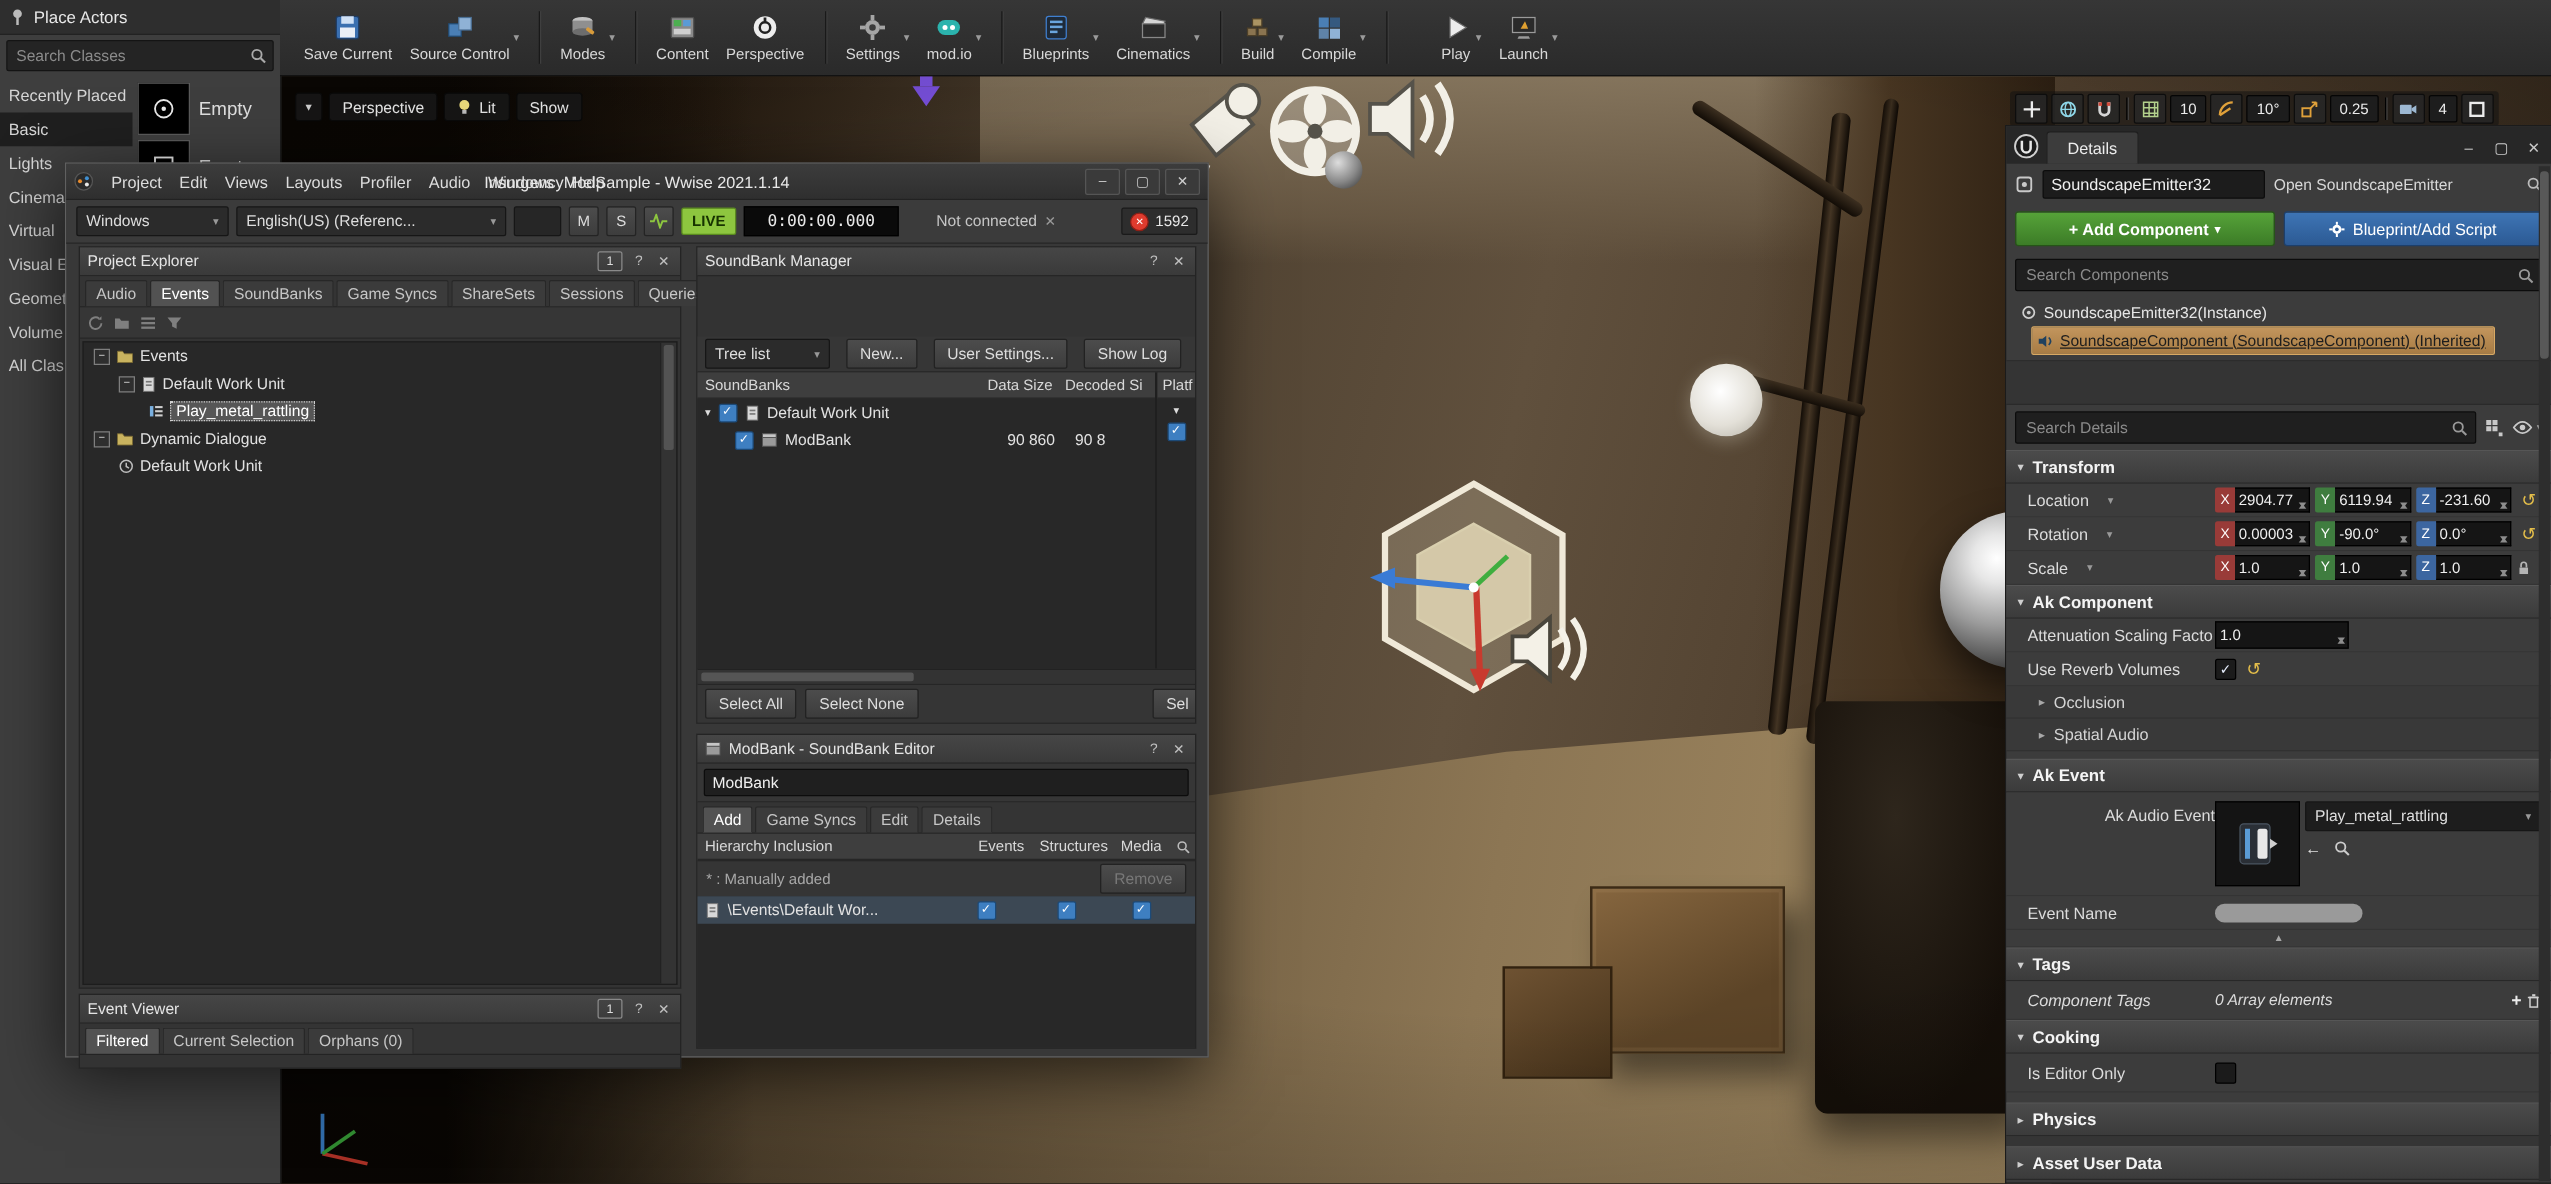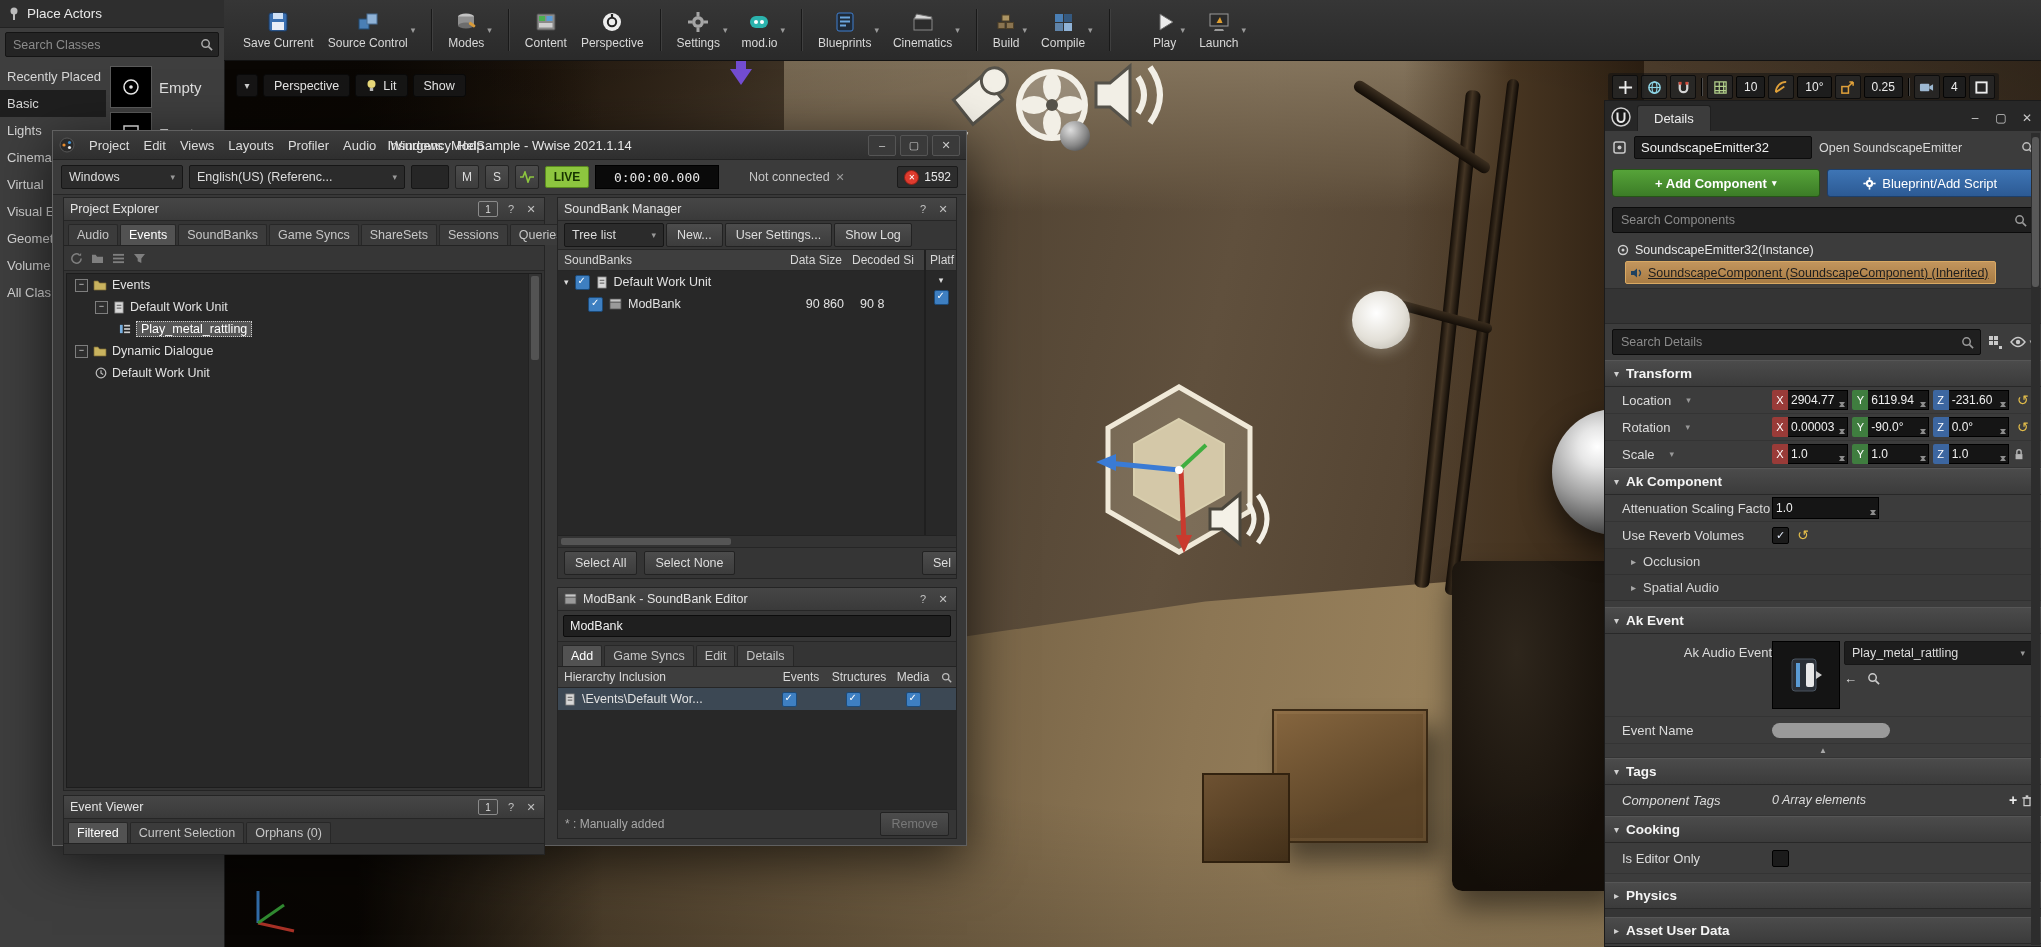--- a/index.html
+++ b/index.html
@@ -1023,21 +1023,21 @@
       </div>
     </div>
 
     <div class="wpanel" style="left:504px;top:66px;width:400px;height:382px;">
       <div class="phead">
         <span>SoundBank Manager</span>
         <span class="sp"></span>
         <span class="hglyph">?</span>
         <span class="hglyph">✕</span>
       </div>
-      <div class="wtoolrow" style="height:28px;gap:2px;">
+      <div class="wtoolrow" style="height:28px;gap:13px;margin-top:48px;">
         <div class="wcombo" style="width:84px;">
             <span style="flex:1;">Tree list</span>
             <span class="cr">▾</span>
           </div>
         <div class="wbtn">New...</div>
         <div class="wbtn">User Settings...</div>
         <div class="wbtn">Show Log</div>
       </div>
       <div style="display:flex;flex:1;min-height:0;">
         <div style="flex:1;display:flex;flex-direction:column;min-width:0;">
@@ -1120,20 +1120,24 @@
         <span style="width:54px;text-align:center;">Events</span>
         <span style="width:62px;text-align:center;">Structures</span>
         <span style="width:46px;text-align:center;">Media</span>
         <span style="width:20px;display:flex;justify-content:center;">
             <svg width="11" height="11" viewBox="0 0 14 14">
               <circle cx="6" cy="6" r="4" fill="none" stroke="#bbb" stroke-width="1.6"></circle>
               <line x1="9.2" y1="9.2" x2="13" y2="13" stroke="#bbb" stroke-width="1.8"></line>
             </svg>
           </span>
       </div>
+      <div style="height:28px;display:flex;align-items:center;padding:0 7px;background:#353535;border-top:1px solid #262626;">
+        <span style="font-size:12px;color:#a8a8a8;">* : Manually added</span>
+        <div class="wbtn" style="margin-left:auto;color:#787878;">Remove</div>
+      </div>
       <div style="flex:1;background:#282828;min-height:0;">
         <div class="trow" style="background:#3c4854;padding-left:6px;gap:6px;">
           <span>
               <svg width="12" height="13" viewBox="0 0 12 14">
                 <rect x="1.5" y="1" width="9" height="12" fill="#d8d8d8" stroke="#777" stroke-width=".8"></rect>
                 <rect x="3.5" y="4" width="5" height="1.4" fill="#777"></rect>
                 <rect x="3.5" y="7" width="5" height="1.4" fill="#777"></rect>
               </svg>
             </span>
           <span style="flex:1;white-space:nowrap;overflow:hidden;">\Events\Default Wor...</span>
@@ -1141,24 +1145,20 @@
               <span class="wwcheck"></span>
             </span>
           <span style="width:62px;display:flex;justify-content:center;">
               <span class="wwcheck"></span>
             </span>
           <span style="width:46px;display:flex;justify-content:center;margin-right:20px;">
               <span class="wwcheck"></span>
             </span>
         </div>
       </div>
-      <div style="height:28px;display:flex;align-items:center;padding:0 7px;background:#353535;border-top:1px solid #262626;">
-        <span style="font-size:12px;color:#a8a8a8;">* : Manually added</span>
-        <div class="wbtn" style="margin-left:auto;color:#787878;">Remove</div>
-      </div>
     </div>
 
     <div class="wpanel" style="left:10px;top:664px;width:482px;height:60px;">
       <div class="phead">
         <span>Event Viewer</span>
         <span class="sp"></span>
         <span class="badgebox">1</span>
         <span class="hglyph">?</span>
         <span class="hglyph">✕</span>
       </div>

